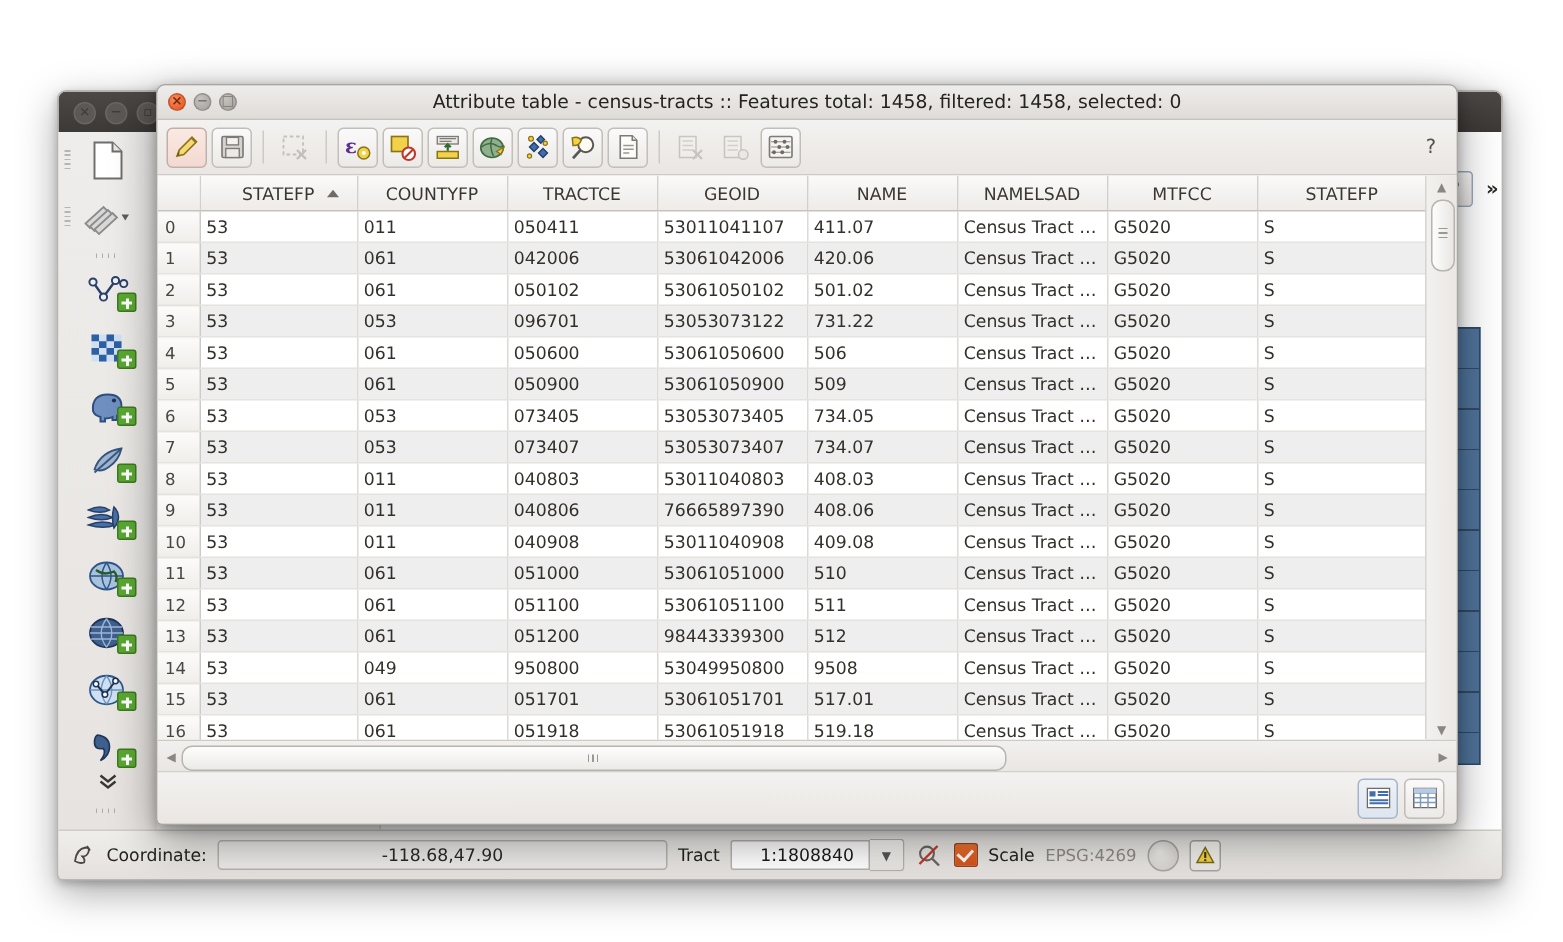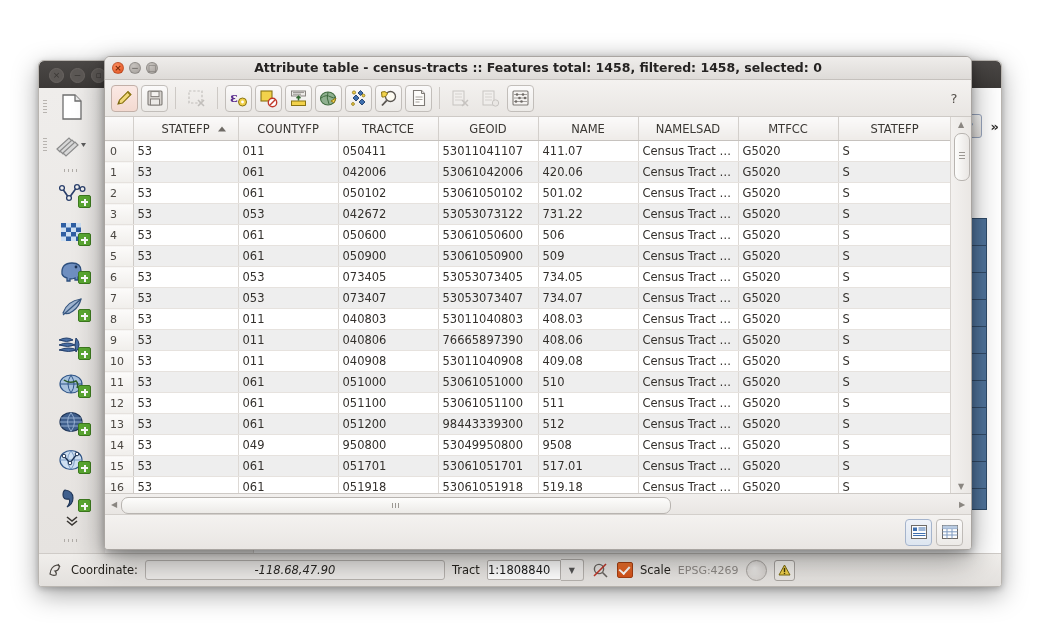--- a/index.html
+++ b/index.html
@@ -166,29 +166,28 @@
     width: 298px;
     height: 18px;
     background: #eceae8;
     border: 1px solid #b6b2ae;
     border-radius: 3px;
     display: flex;
     align-items: center;
     justify-content: center;
     font-size: 11.5px;
     color: #2a2825;
-    font-style: italic;
   }
   .scale-box {
     width: 72px; height: 18px;
     background: #fff;
     border: 1px solid #b6b2ae;
     border-radius: 2px 0 0 2px;
     display:flex; align-items:center;
-    padding-left: 0;
+    padding-left: 19px;
     font-size: 11.5px;
     color: #1a1a1a;
   }
   .scale-drop {
     width: 22px; height: 20px;
     background: linear-gradient(180deg,#fbfaf9,#e6e3e0);
     border: 1px solid #b6b2ae;
     border-left: none;
     border-radius: 0 3px 3px 0;
     display:flex;align-items:center;justify-content:center;
@@ -284,21 +283,21 @@
     box-sizing: border-box;
   }
   .amb.close { background: radial-gradient(circle at 35% 30%, #fb8c5e, #e2501c); color: #7a2a08; }
   .amb.min   { background: radial-gradient(circle at 35% 30%, #c6c2be, #a5a09b); color: #7a7672; }
   .amb.max   { background: radial-gradient(circle at 35% 30%, #c6c2be, #a5a09b); color: #7a7672; }
   .attr-title {
     width: 100%;
     text-align: center;
     font-size: 12.5px;
     color: #252322;
-    font-weight: bold;
+    font-weight: normal;
     line-height: 22px;
     user-select: none;
   }
 
   .attr-toolbar {
     height: 36px;
     background: linear-gradient(180deg,#f4f2f0 0%,#e9e6e3 100%);
     border-bottom: 1px solid #cecac6;
     display: flex;
     align-items: center;
@@ -909,21 +908,21 @@
               <td>53061050102</td>
               <td>501.02</td>
               <td>Census Tract 50...</td>
               <td>G5020</td>
               <td>S</td>
             </tr>
             <tr class="alt">
               <td class="rowhdr">3</td>
               <td>53</td>
               <td>053</td>
-              <td>042672</td>
+              <td>096701</td>
               <td>53053073122</td>
               <td>731.22</td>
               <td>Census Tract 73...</td>
               <td>G5020</td>
               <td>S</td>
             </tr>
             <tr class="norm">
               <td class="rowhdr">4</td>
               <td>53</td>
               <td>061</td>

